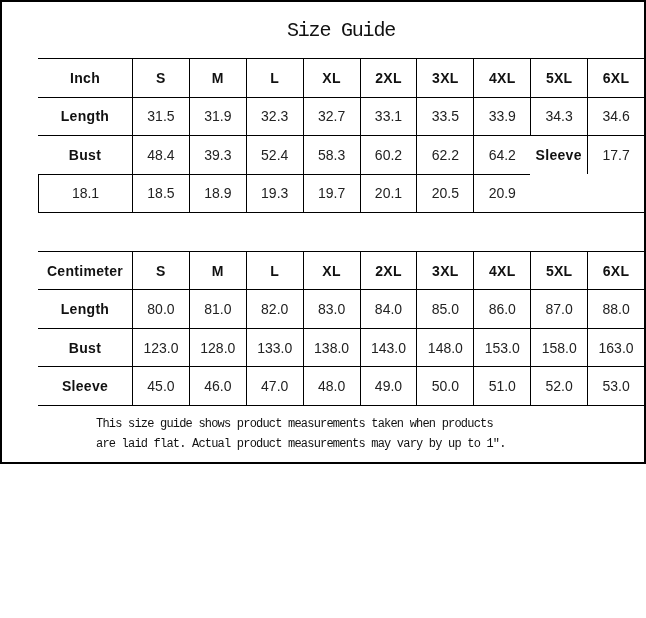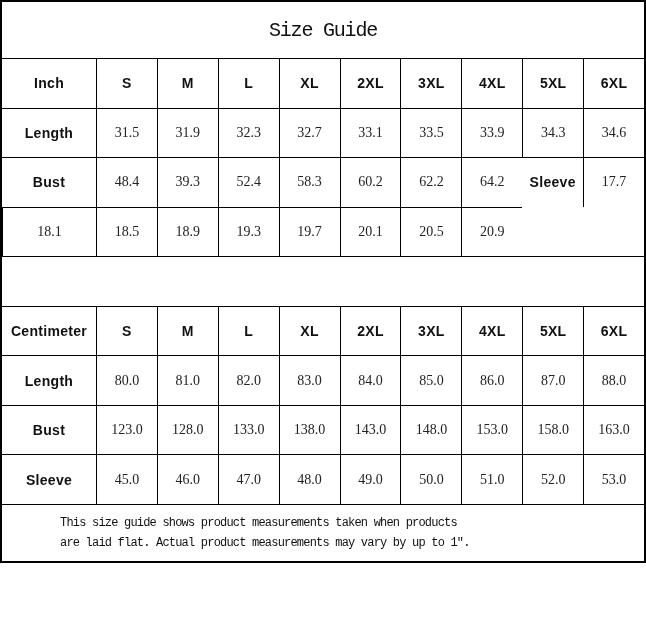--- a/index.html
+++ b/index.html
@@ -2,29 +2,30 @@
 <html><head>
 <meta charset="utf-8">
 <style>
   html, body {
     margin: 0;
     padding: 0;
     background: #ffffff;
   }
   .sheet {
     width: 646px;
-    height: 563px;
+    height: 464px;
     box-sizing: border-box;
     border: 2px solid #000000;
     background: #ffffff;
     color: #000000;
     display: grid;
     grid-template-columns: 94px repeat(9, 1fr);
     grid-template-rows: 56px repeat(9, 1fr) 57px;
     font-family: "Liberation Sans", sans-serif;
+    padding-left: 36px;
   }
   .cell {
     display: flex;
     align-items: center;
     justify-content: center;
     border-top: 1px solid #000000;
     border-left: 1px solid #000000;
     overflow: hidden;
   }
   .col1 { border-left: none; }
@@ -42,21 +43,20 @@
   }
   .head {
     font-weight: bold;
     font-size: 14px;
     letter-spacing: 0.3px;
     color: #111111;
   }
   .value {
     font-size: 14px;
     color: #222222;
-    font-family: Liberation Serif, serif;
   }
   .spacer-row { background: #ffffff; }
   .footer-row {
     flex-direction: column;
     align-items: flex-start;
     justify-content: center;
     padding-left: 58px;
     box-sizing: border-box;
     font-family: "Liberation Mono", monospace;
     font-size: 12px;

